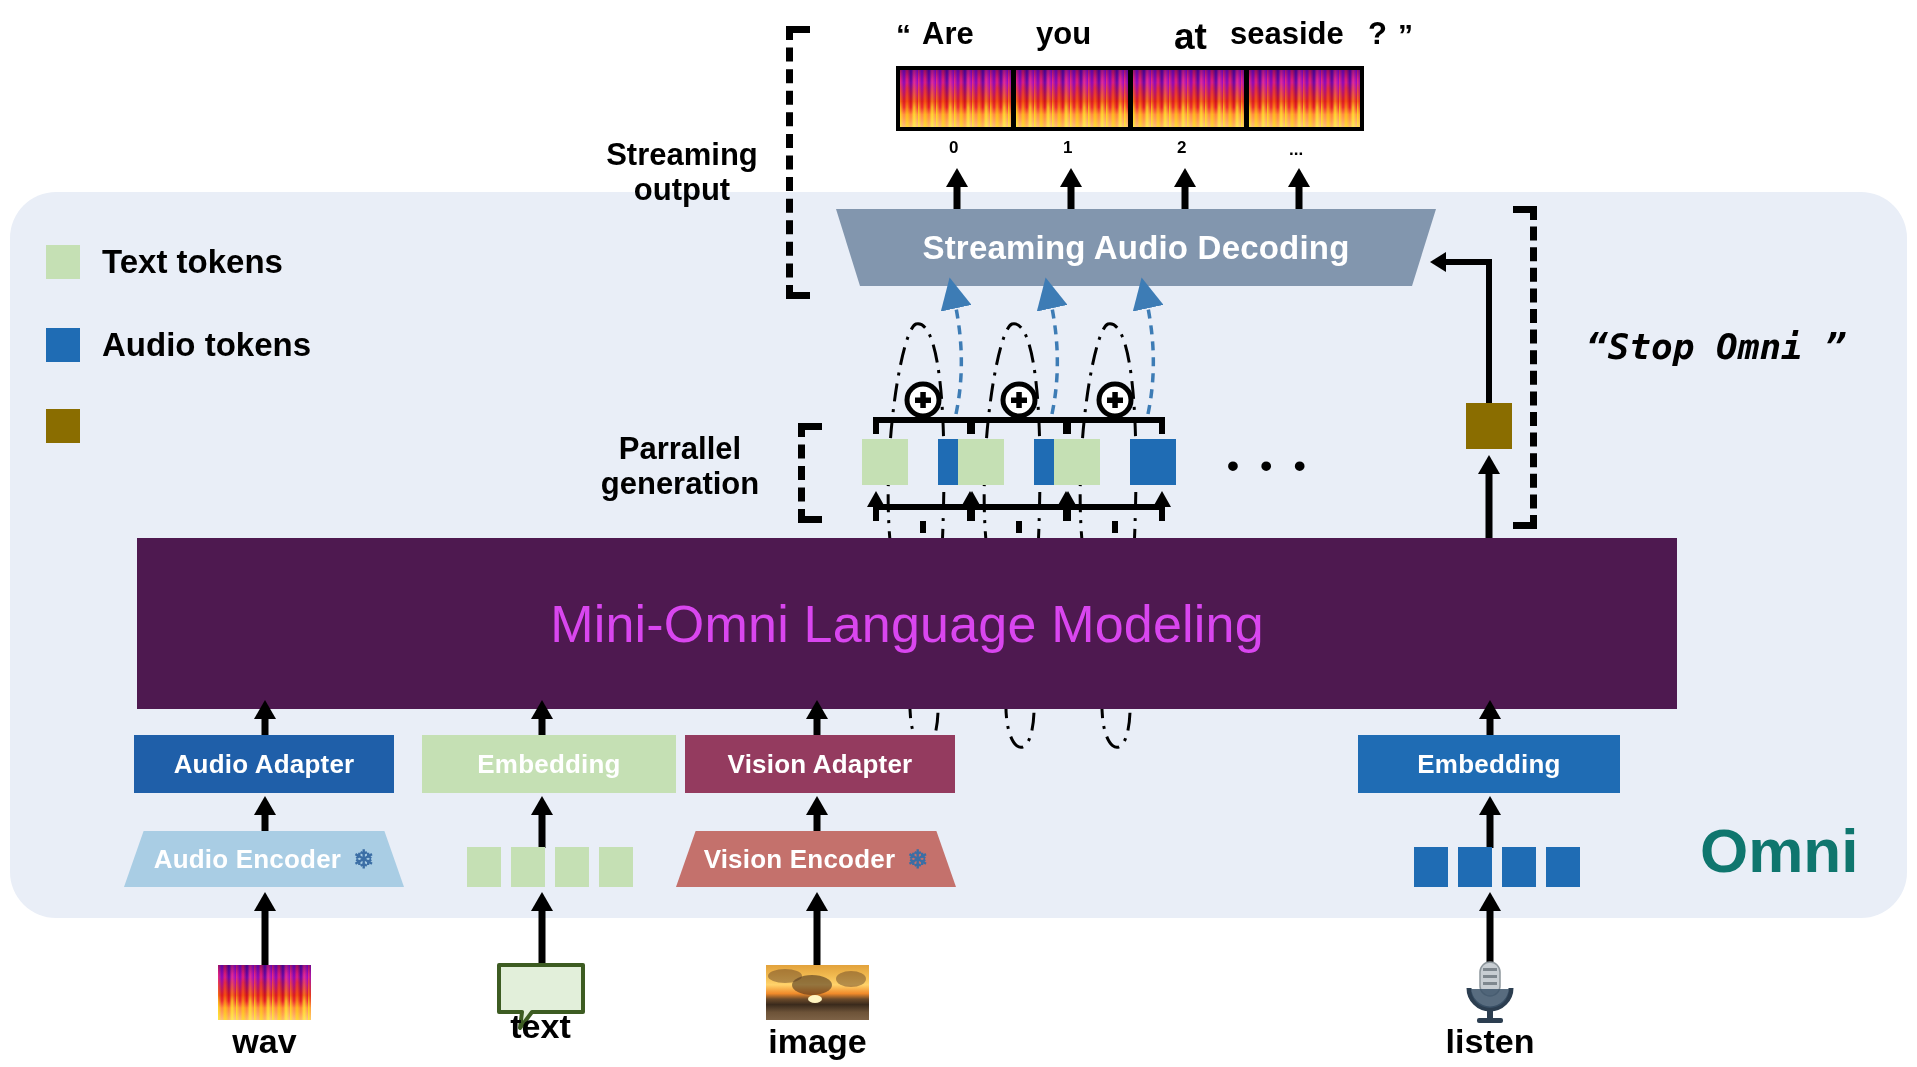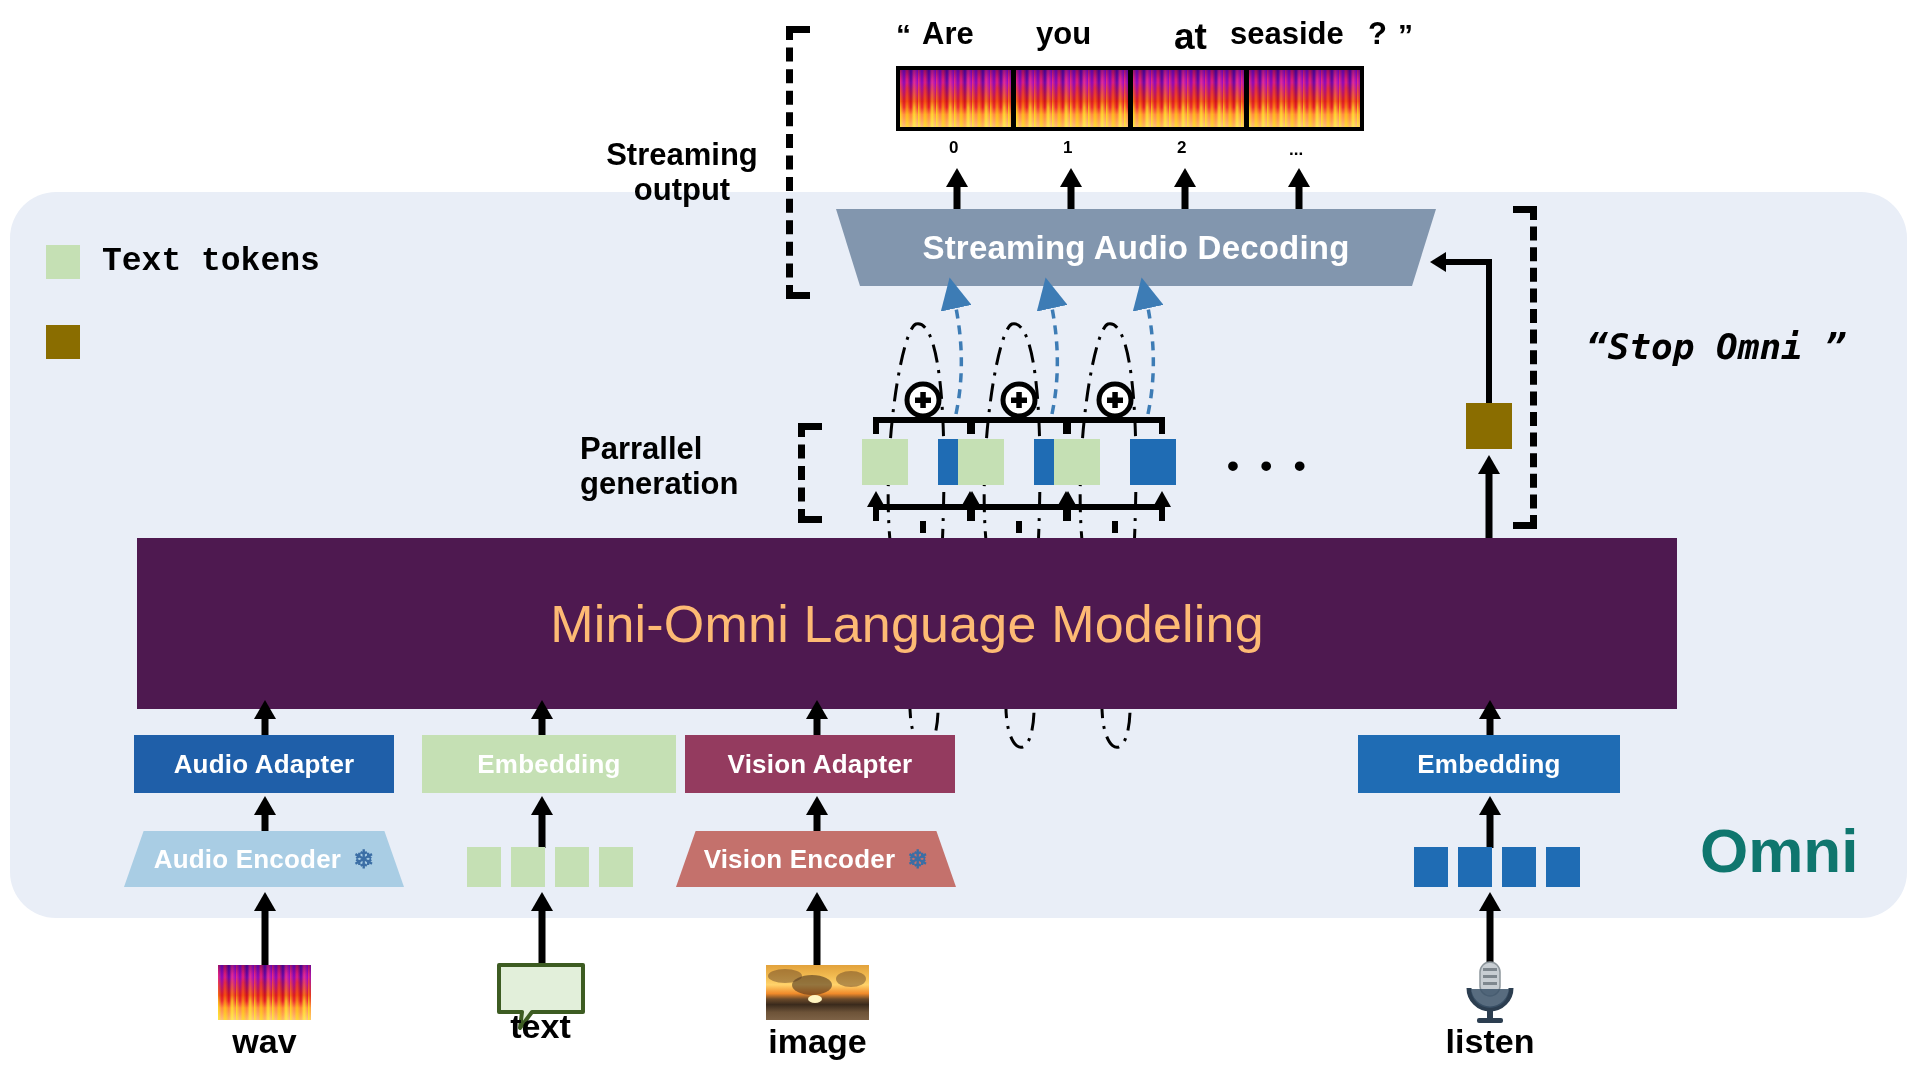--- a/index.html
+++ b/index.html
@@ -48,23 +48,27 @@
       background-blend-mode:overlay,normal;}
 
   .lbl-black{font-weight:bold;color:#000;}
 </style>
 </head>
 <body>
 
 <div class="abs" id="omni-panel"></div>
 
 <div class="abs" style="left:46px;top:243px;">
-  <div class="legend-row" style="margin-bottom:45px;font-family:Liberation Mono, monospace;">
+  <div class="legend-row" style="margin-bottom:45px;">
     <span class="legend-swatch" style="background:#c5e0b4;"></span>
     <span class="legend-label">Text tokens</span>
+  </div>
+  <div class="legend-row" style="margin-bottom:45px;">
+    <span class="legend-swatch" style="background:#1f6cb4;"></span>
+    <span class="legend-label">Audio tokens</span>
   </div>
   <div class="legend-row">
     <span class="legend-swatch" style="background:#8a6d00;"></span>
   </div>
 </div>
 
 <div class="abs" style="left:890px;top:14px;width:540px;height:40px;">
   <span class="abs lbl-black" style="left:6px;top:4px;font-size:30px;">“</span>
   <span class="abs lbl-black" style="left:32px;top:2px;font-size:31px;">Are</span>
   <span class="abs lbl-black" style="left:146px;top:2px;font-size:31px;">you</span>
@@ -129,21 +133,21 @@
   <path d="M 50,320 C 8,250 36,32 56,24 C 80,18 92,120 78,320" stroke="#000" stroke-width="3" fill="none" stroke-dasharray="18,8,3,8"></path>
   <path d="M 146,320 C 104,250 132,32 152,24 C 176,18 188,120 174,320" stroke="#000" stroke-width="3" fill="none" stroke-dasharray="18,8,3,8"></path>
   <path d="M 242,320 C 200,250 228,32 248,24 C 272,18 284,120 270,320" stroke="#000" stroke-width="3" fill="none" stroke-dasharray="18,8,3,8"></path>
 </svg>
 <svg class="abs" style="left:860px;top:700px;width:400px;height:85px;overflow:visible;">
   <path d="M 50,0 C 48,58 80,68 78,0" stroke="#000" stroke-width="3" fill="none" stroke-dasharray="18,8,3,8"></path>
   <path d="M 146,0 C 144,58 176,68 174,0" stroke="#000" stroke-width="3" fill="none" stroke-dasharray="18,8,3,8"></path>
   <path d="M 242,0 C 240,58 272,68 270,0" stroke="#000" stroke-width="3" fill="none" stroke-dasharray="18,8,3,8"></path>
 </svg>
 
-<div class="abs" style="left:580px;top:432px;width:200px;line-height:1.12;">
+<div class="abs" style="left:580px;top:432px;width:200px;text-align:center;line-height:1.12;">
   <div class="lbl-black" style="font-size:31px;">Parrallel</div>
   <div class="lbl-black" style="font-size:31px;">generation</div>
 </div>
 <div class="dbracket" style="left:798px;top:423px;height:100px;"></div>
 
 <div class="abs" style="left:862px;top:382px;width:122px;height:150px;">
   <svg style="position:absolute;left:0;top:0;width:122px;height:56px;overflow:visible;">
     <circle cx="61" cy="18" r="16" fill="#fff" stroke="#000" stroke-width="5"></circle>
     <rect x="53" y="15.5" width="16" height="5.5" fill="#000"></rect>
     <rect x="58.3" y="10" width="5.5" height="16" fill="#000"></rect>
@@ -207,21 +211,21 @@
     <div class="head"></div>
     <div class="shaft" style="height:74px;"></div>
   </div>
 
 <div class="dbracket right" style="left:1530px;top:206px;height:323px;"></div>
 <div class="abs" style="left:1586px;top:324px;width:330px;">
   <div style="font-size:36px;font-style:italic;font-weight:bold;color:#000;line-height:1.25;font-family:'DejaVu Sans Mono',monospace;">“Stop Omni ”</div>
 </div>
 
 <div class="abs blockbox" style="left:137px;top:538px;width:1540px;height:171px;background:#4e1950;">
-  <span style="font-size:52px;font-weight:normal;color:#fdba74;">Mini-Omni  Language Modeling</span>
+  <span style="font-size:52px;font-weight:normal;color:#d946ef;">Mini-Omni  Language Modeling</span>
 </div>
 
 <div class="arrow-up" style="left:253px;top:700px;width:24px;height:43px;">
     <div class="head"></div>
     <div class="shaft" style="height:29px;"></div>
   </div>
 <div class="arrow-up" style="left:530px;top:700px;width:24px;height:43px;">
     <div class="head"></div>
     <div class="shaft" style="height:29px;"></div>
   </div>

